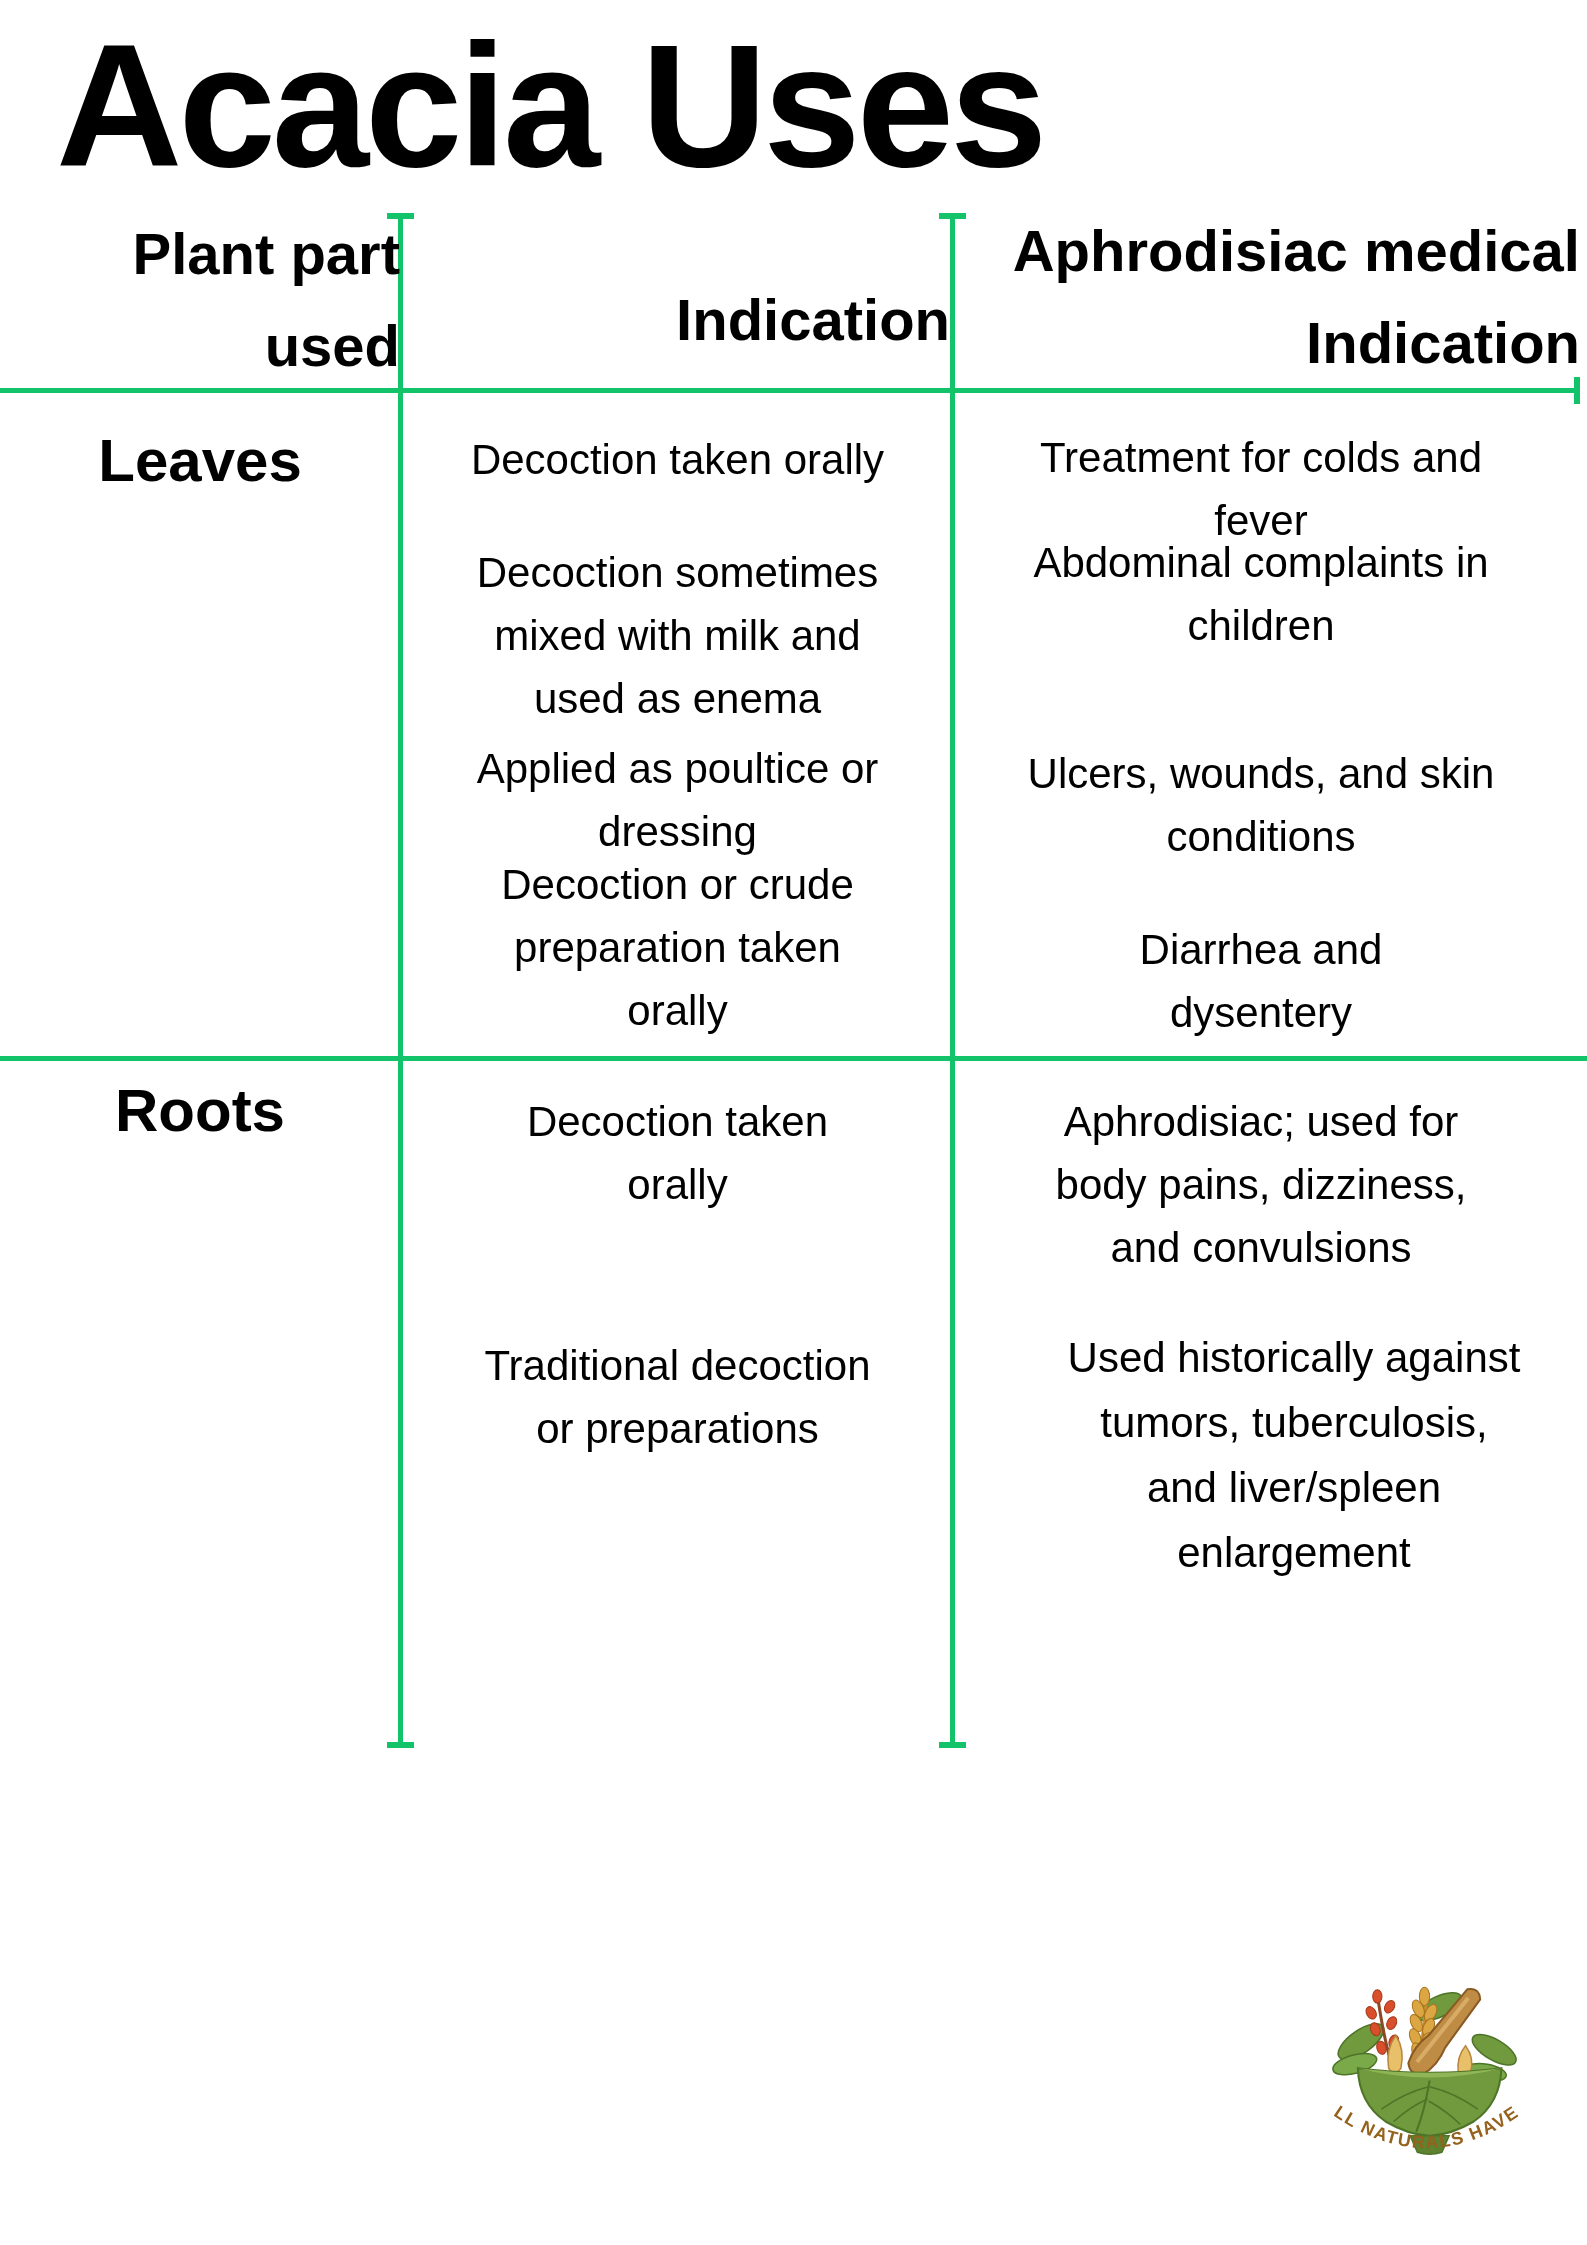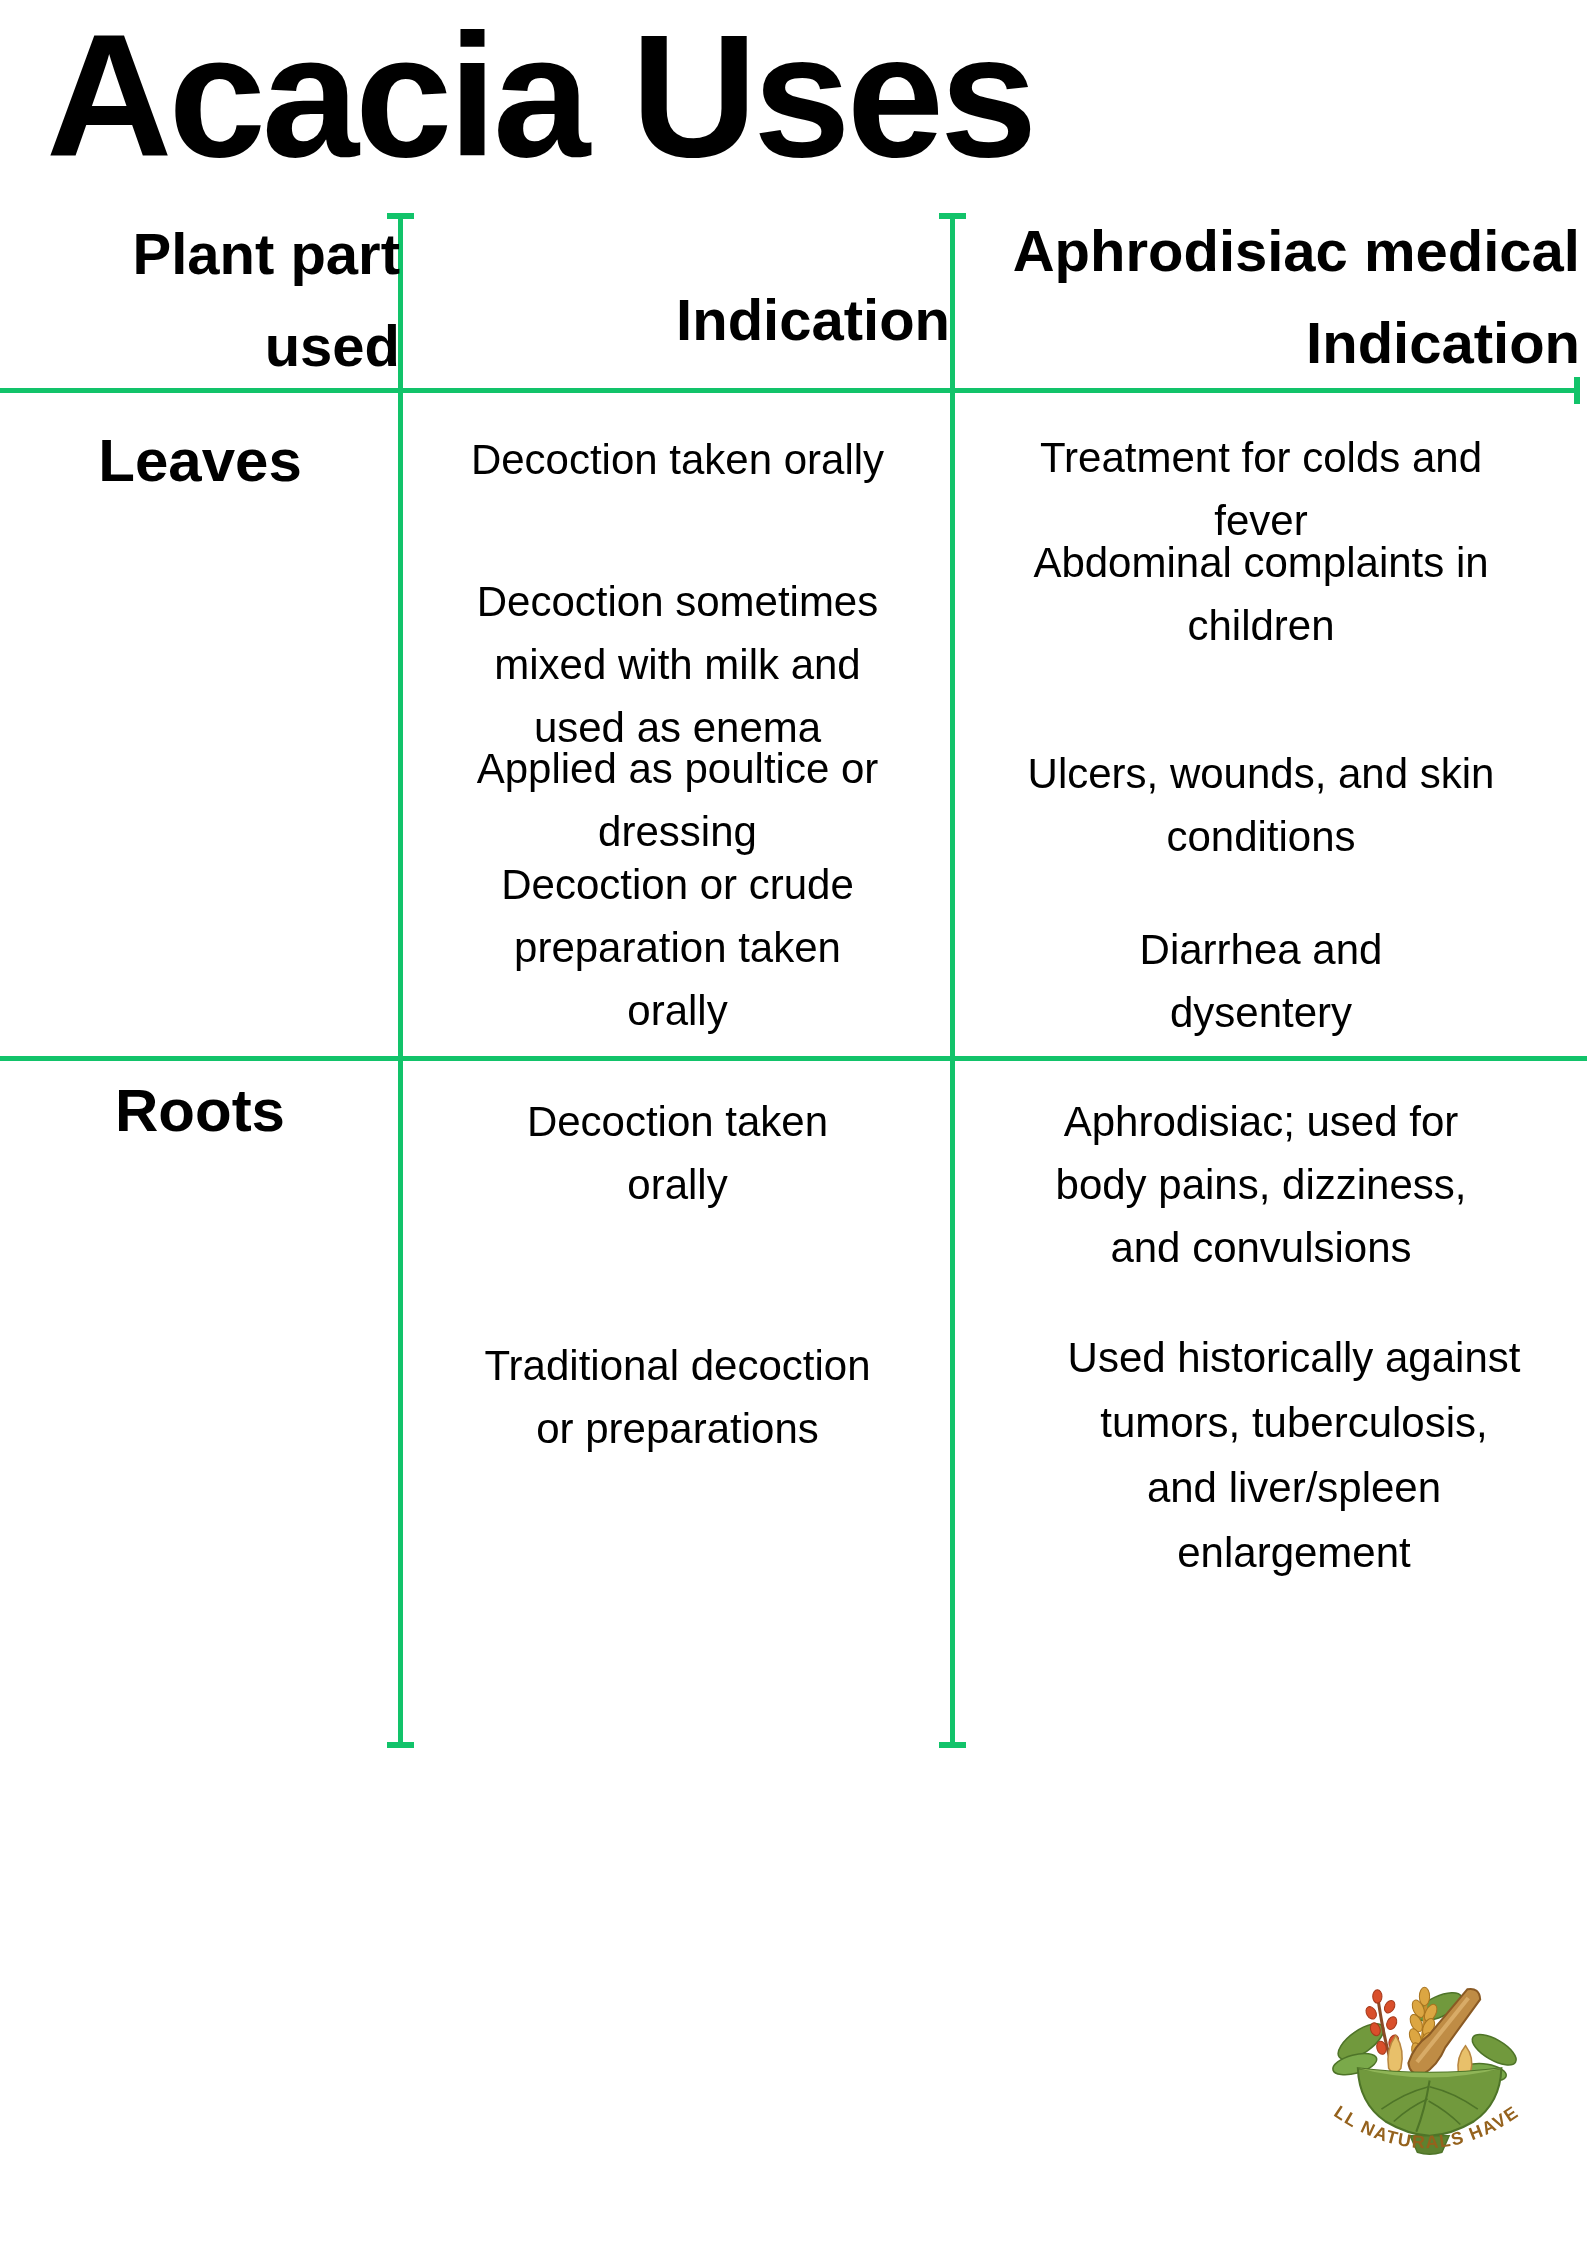--- a/index.html
+++ b/index.html
@@ -8,21 +8,21 @@
     width:1587px;
     height:2245px;
     background:#ffffff;
     overflow:hidden;
     font-family:"Liberation Sans", sans-serif;
     color:#000000;
   }
   .title{
     position:absolute;
     top:2px; left:40px;
-    margin:6px;
+    margin:16px;
     font-size:175px;
     line-height:1;
     font-weight:700;
     letter-spacing:-4px;
     white-space:nowrap;
   }
   
   .vline{
     position:absolute;
     top:215px;
@@ -85,21 +85,21 @@
   .cell{
     position:absolute;
     margin:0;
     font-size:42px;
     line-height:63px;
     text-align:center;
     white-space:pre-line;
   }
   .c2{left:405px; width:545px;}
   .c3{left:955px; width:612px;}
-  .l-p1{top:428px;} .l-p2{top:570px;} .l-p3{top:737px;} .l-p4{top:853px;}
+  .l-p1{top:428px;} .l-p2{top:541px;} .l-p3{top:737px;} .l-p4{top:853px;}
   .l-i1{top:426px;} .l-i2{top:531px;} .l-i3{top:742px;} .l-i4{top:918px;}
   .r-p1{top:1090px;} .r-p2{top:1334px;}
   .r-i1{top:1090px;} .r-i2{top:1325px; line-height:65px;padding-left:33px;}
   
   .logo{
     position:absolute;
     left:1322px;
     top:1978px;
     width:205px;
     height:205px;

